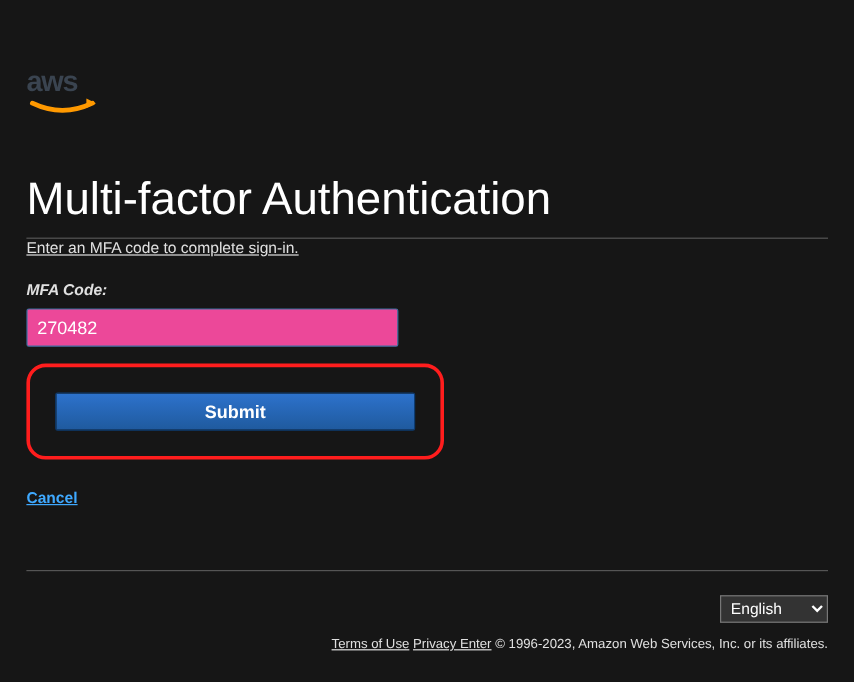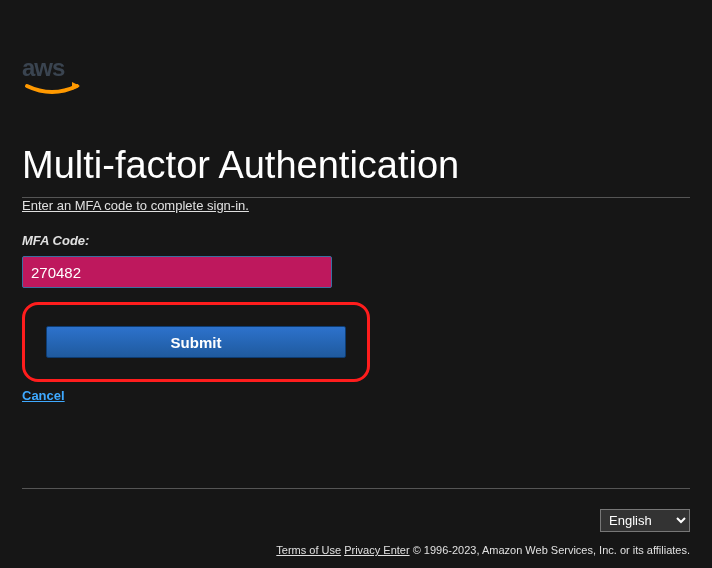--- a/index.html
+++ b/index.html
@@ -40,21 +40,21 @@
       color: #e0e0e0;
       font-size: 13px;
       font-weight: bold;
       margin-top: 20px;
       display: block;
       font-style: italic;
     }
     .mfa-input {
       width: 310px;
       height: 32px;
-      background-color: #be185d;
+      background-color: #ec4899;
       border: 1px solid #3b6fa0;
       color: #ffffff;
       font-size: 15px;
       padding: 0 8px;
       margin-top: 8px;
       border-radius: 2px;
     }
     .submit-wrapper {
       display: inline-block;
       margin-top: 14px;
@@ -68,30 +68,30 @@
       background: linear-gradient(to bottom, #2d72cc, #1f5a9e);
       border: 1px solid #0d3c72;
       color: #ffffff;
       font-size: 15px;
       font-weight: bold;
       cursor: pointer;
       border-radius: 2px;
     }
     .cancel-link {
       display: inline-block;
-      margin-top: 6px;
+      margin-top: 24px;
       color: #3fa9ff;
       font-size: 13px;
       font-weight: bold;
       text-decoration: underline;
       cursor: pointer;
     }
     .footer {
       position: absolute;
-      bottom: 12px;
+      bottom: 25px;
       left: 22px;
       right: 22px;
       border-top: 1px solid #555;
       padding-top: 20px;
       text-align: right;
     }
     .language-select {
       background-color: #333;
       color: #fff;
       border: 1px solid #777;

